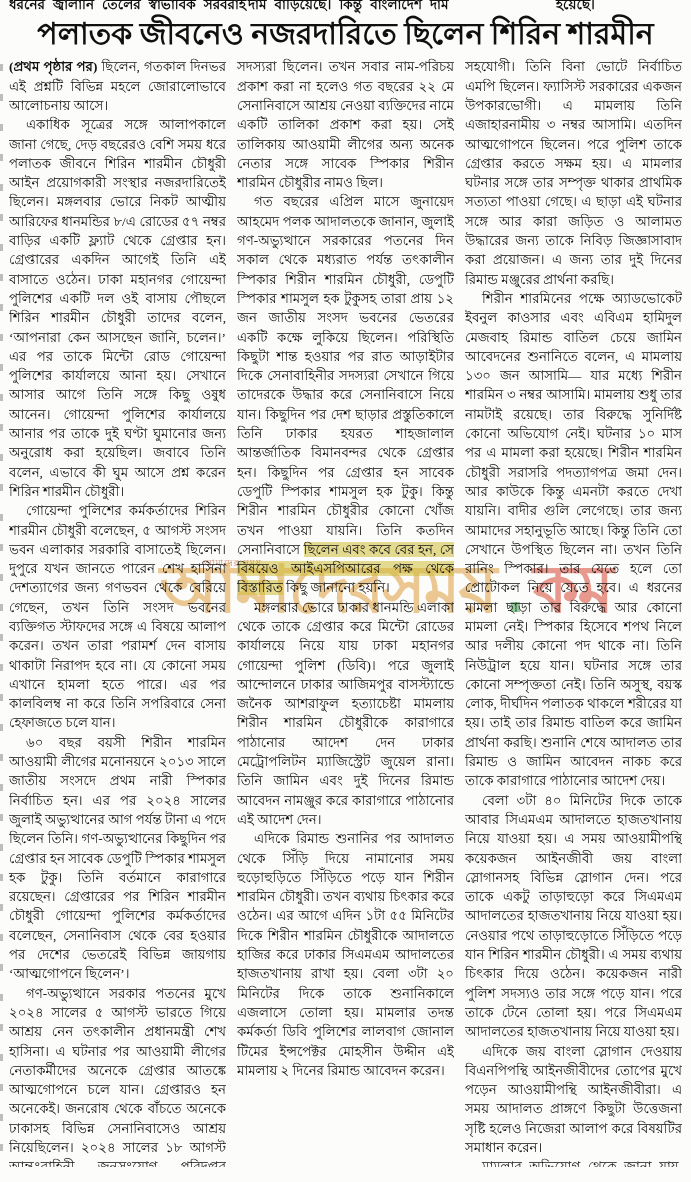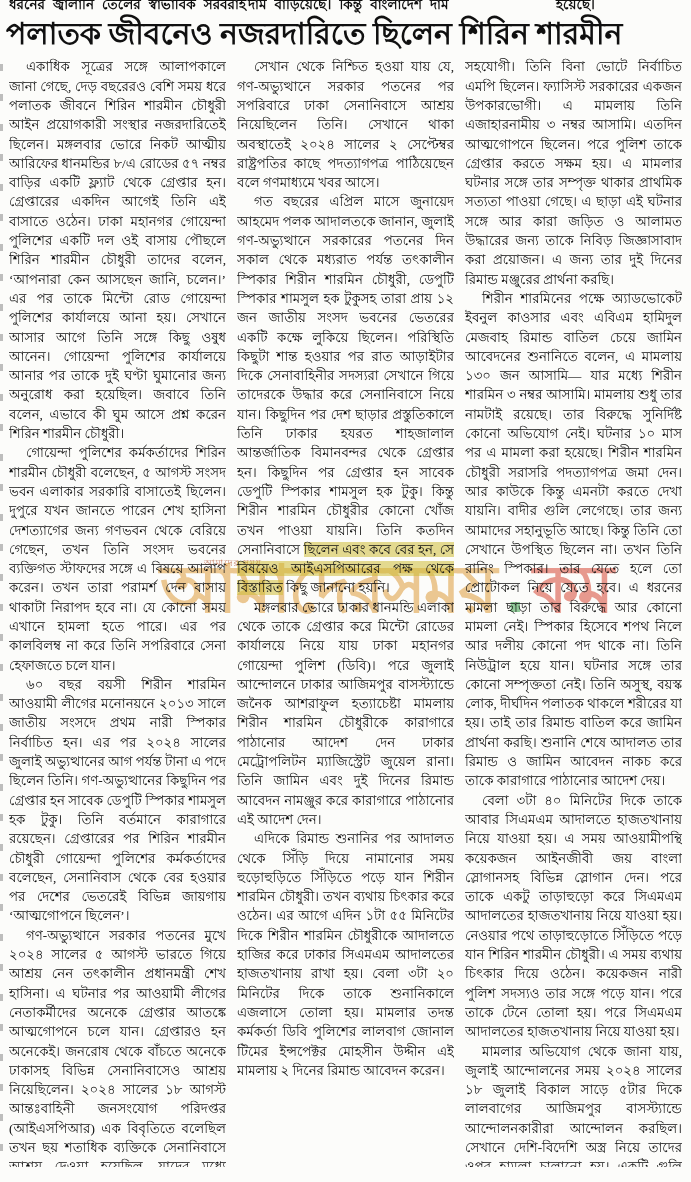--- a/index.html
+++ b/index.html
@@ -15,21 +15,21 @@
   }
   .top-strip{
     position:relative;height:16px;overflow:hidden;
     font-size:13.5px;font-weight:600;white-space:nowrap;font-family:Liberation Mono, monospace;
   }
   .top-strip span{position:absolute;top:-3px;line-height:18px}
   .frag-left{left:9px}
   .frag-mid{left:248px}
   .frag-right{left:556px}
   .headline{
-    font-size:30px;font-weight:700;text-align:left;
+    font-size:30px;font-weight:700;text-align:center;
     line-height:1.08;margin:2px 6px 7px 6px;letter-spacing:0;
     position:relative;z-index:2;
   }
   .cols{
     display:flex;gap:11px;padding:0 3px 0 9px;
     position:relative;z-index:2;
   }
   .col{
     width:217px;min-width:217px;max-width:217px;
     font-size:13.3px;line-height:19.3px;text-align:justify;
@@ -70,34 +70,36 @@
 <div class="headline">পলাতক জীবনেও নজরদারিতে ছিলেন শিরিন শারমীন</div>
 
 <div class="wm-tagline">আমাদের সময়</div>
 <div class="watermark">
   <span class="wm-main">আমাদেরসময়</span><span class="wm-dot">.</span><span class="wm-suffix">কম</span>
 </div>
 
 <div class="cols">
 
   <div class="col">
+    <p class="noindent"><span class="lead-marker">(প্রথম পৃষ্ঠার পর)</span> <span>ছিলেন, গতকাল দিনভর এই প্রশ্নটি বিভিন্ন মহলে জোরালোভাবে আলোচনায় আসে।</span></p>
     <p>একাধিক সূত্রের সঙ্গে আলাপকালে জানা গেছে, দেড় বছরেরও বেশি সময় ধরে পলাতক জীবনে শিরিন শারমীন চৌধুরী আইন প্রয়োগকারী সংস্থার নজরদারিতেই ছিলেন। মঙ্গলবার ভোরে নিকট আত্মীয় আরিফের ধানমন্ডির ৮/এ রোডের ৫৭ নম্বর বাড়ির একটি ফ্ল্যাট থেকে গ্রেপ্তার হন। গ্রেপ্তারের একদিন আগেই তিনি এই বাসাতে ওঠেন। ঢাকা মহানগর গোয়েন্দা পুলিশের একটি দল ওই বাসায় পৌছলে শিরিন শারমীন চৌধুরী তাদের বলেন, ‘আপনারা কেন আসছেন জানি, চলেন।’ এর পর তাকে মিন্টো রোড গোয়েন্দা পুলিশের কার্যালয়ে আনা হয়। সেখানে আসার আগে তিনি সঙ্গে কিছু ওষুধ আনেন। গোয়েন্দা পুলিশের কার্যালয়ে আনার পর তাকে দুই ঘণ্টা ঘুমানোর জন্য অনুরোধ করা হয়েছিল। জবাবে তিনি বলেন, এভাবে কী ঘুম আসে প্রশ্ন করেন শিরিন শারমীন চৌধুরী।</p>
     <p>গোয়েন্দা পুলিশের কর্মকর্তাদের শিরিন শারমীন চৌধুরী বলেছেন, ৫ আগস্ট সংসদ ভবন এলাকার সরকারি বাসাতেই ছিলেন। দুপুরে যখন জানতে পারেন শেখ হাসিনা দেশত্যাগের জন্য গণভবন থেকে বেরিয়ে গেছেন, তখন তিনি সংসদ ভবনের ব্যক্তিগত স্টাফদের সঙ্গে এ বিষয়ে আলাপ করেন। তখন তারা পরামর্শ দেন বাসায় থাকাটা নিরাপদ হবে না। যে কোনো সময় এখানে হামলা হতে পারে। এর পর কালবিলম্ব না করে তিনি সপরিবারে সেনা হেফাজতে চলে যান।</p>
     <p>৬০ বছর বয়সী শিরীন শারমিন আওয়ামী লীগের মনোনয়নে ২০১৩ সালে জাতীয় সংসদে প্রথম নারী স্পিকার নির্বাচিত হন। এর পর ২০২৪ সালের জুলাই অভ্যুত্থানের আগ পর্যন্ত টানা এ পদে ছিলেন তিনি। গণ-অভ্যুত্থানের কিছুদিন পর গ্রেপ্তার হন সাবেক ডেপুটি স্পিকার শামসুল হক টুকু। তিনি বর্তমানে কারাগারে রয়েছেন। গ্রেপ্তারের পর শিরিন শারমীন চৌধুরী গোয়েন্দা পুলিশের কর্মকর্তাদের বলেছেন, সেনানিবাস থেকে বের হওয়ার পর দেশের ভেতরেই বিভিন্ন জায়গায় ‘আত্মগোপনে ছিলেন’।</p>
     <p>গণ-অভ্যুত্থানে সরকার পতনের মুখে ২০২৪ সালের ৫ আগস্ট ভারতে গিয়ে আশ্রয় নেন তৎকালীন প্রধানমন্ত্রী শেখ হাসিনা। এ ঘটনার পর আওয়ামী লীগের নেতাকর্মীদের অনেকে গ্রেপ্তার আতঙ্কে আত্মগোপনে চলে যান। গ্রেপ্তারও হন অনেকেই। জনরোষ থেকে বাঁচতে অনেকে ঢাকাসহ বিভিন্ন সেনানিবাসেও আশ্রয় নিয়েছিলেন। ২০২৪ সালের ১৮ আগস্ট আন্তঃবাহিনী জনসংযোগ পরিদপ্তর (আইএসপিআর) এক বিবৃতিতে বলেছিল তখন ছয় শতাধিক ব্যক্তিকে সেনানিবাসে আশ্রয় দেওয়া হয়েছিল, যাদের মধ্যে রাজনৈতিক নেতা, বিচারক, আমলা, বিশ্ববিদ্যালয় শিক্ষক এবং পুলিশের কর্মকর্তা ও</p>
   </div>
 
   <div class="col">
-    <p>সেখান থেকে নিশ্চিত হওয়া যায় যে, গণ-অভ্যুত্থানে সরকার পতনের পর সপরিবারে ঢাকা সেনানিবাসে আশ্রয় নিয়েছিলেন তিনি। সেখানে থাকা অবস্থাতেই ২০২৪ সালের ২ সেপ্টেম্বর রাষ্ট্রপতির কাছে পদত্যাগপত্র পাঠিয়েছেন বলে গণমাধ্যমে খবর আসে।</p>
+    <p class="noindent">সদস্যরা ছিলেন। তখন সবার নাম-পরিচয় প্রকাশ করা না হলেও গত বছরের ২২ মে সেনানিবাসে আশ্রয় নেওয়া ব্যক্তিদের নামে একটি তালিকা প্রকাশ করা হয়। সেই তালিকায় আওয়ামী লীগের অন্য অনেক নেতার সঙ্গে সাবেক স্পিকার শিরীন শারমিন চৌধুরীর নামও ছিল।</p>
     <p><span>গত বছরের এপ্রিল মাসে জুনায়েদ আহমেদ পলক আদালতকে জানান, জুলাই গণ-অভ্যুত্থানে সরকারের পতনের দিন সকাল থেকে মধ্যরাত পর্যন্ত তৎকালীন স্পিকার শিরীন শারমিন চৌধুরী, ডেপুটি স্পিকার শামসুল হক টুকুসহ তারা প্রায় ১২ জন জাতীয় সংসদ ভবনের ভেতরের একটি কক্ষে লুকিয়ে ছিলেন। পরিস্থিতি কিছুটা শান্ত হওয়ার পর রাত আড়াইটার দিকে সেনাবাহিনীর সদস্যরা সেখানে গিয়ে তাদেরকে উদ্ধার করে সেনানিবাসে নিয়ে যান। কিছুদিন পর দেশ ছাড়ার প্রস্তুতিকালে তিনি ঢাকার হযরত শাহজালাল আন্তর্জাতিক বিমানবন্দর থেকে গ্রেপ্তার হন। কিছুদিন পর গ্রেপ্তার হন সাবেক ডেপুটি স্পিকার শামসুল হক টুকু। কিন্তু শিরীন শারমিন চৌধুরীর কোনো খোঁজ তখন পাওয়া যায়নি। তিনি কতদিন সেনানিবাসে </span><span class="hl">ছিলেন এবং কবে বের হন, সে বিষয়েও আইএসপিআরের পক্ষ থেকে বিস্তারিত</span><span> কিছু জানানো হয়নি।</span></p>
     <p>মঙ্গলবার ভোরে ঢাকার ধানমন্ডি এলাকা থেকে তাকে গ্রেপ্তার করে মিন্টো রোডের কার্যালয়ে নিয়ে যায় ঢাকা মহানগর গোয়েন্দা পুলিশ (ডিবি)। পরে জুলাই আন্দোলনে ঢাকার আজিমপুর বাসস্ট্যান্ডে জনৈক আশরাফুল হত্যাচেষ্টা মামলায় শিরীন শারমিন চৌধুরীকে কারাগারে পাঠানোর আদেশ দেন ঢাকার মেট্রোপলিটন ম্যাজিস্ট্রেট জুয়েল রানা। তিনি জামিন এবং দুই দিনের রিমান্ড আবেদন নামঞ্জুর করে কারাগারে পাঠানোর এই আদেশ দেন।</p>
     <p>এদিকে রিমান্ড শুনানির পর আদালত থেকে সিঁড়ি দিয়ে নামানোর সময় হুড়োহুড়িতে সিঁড়িতে পড়ে যান শিরীন শারমিন চৌধুরী। তখন ব্যথায় চিৎকার করে ওঠেন। এর আগে এদিন ১টা ৫৫ মিনিটের দিকে শিরীন শারমিন চৌধুরীকে আদালতে হাজির করে ঢাকার সিএমএম আদালতের হাজতখানায় রাখা হয়। বেলা ৩টা ২০ মিনিটের দিকে তাকে শুনানিকালে এজলাসে তোলা হয়। মামলার তদন্ত কর্মকর্তা ডিবি পুলিশের লালবাগ জোনাল টিমের ইন্সপেক্টর মোহসীন উদ্দীন এই মামলায় ২ দিনের রিমান্ড আবেদন করেন।</p>
 
   </div>
 
   <div class="col">
     <p class="noindent">সহযোগী। তিনি বিনা ভোটে নির্বাচিত এমপি ছিলেন। ফ্যাসিস্ট সরকারের একজন উপকারভোগী। এ মামলায় তিনি এজাহারনামীয় ৩ নম্বর আসামি। এতদিন আত্মগোপনে ছিলেন। পরে পুলিশ তাকে গ্রেপ্তার করতে সক্ষম হয়। এ মামলার ঘটনার সঙ্গে তার সম্পৃক্ত থাকার প্রাথমিক সত্যতা পাওয়া গেছে। এ ছাড়া এই ঘটনার সঙ্গে আর কারা জড়িত ও আলামত উদ্ধারের জন্য তাকে নিবিড় জিজ্ঞাসাবাদ করা প্রয়োজন। এ জন্য তার দুই দিনের রিমান্ড মঞ্জুরের প্রার্থনা করছি।</p>
     <p>শিরীন শারমিনের পক্ষে অ্যাডভোকেট ইবনুল কাওসার এবং এবিএম হামিদুল মেজবাহ রিমান্ড বাতিল চেয়ে জামিন আবেদনের শুনানিতে বলেন, এ মামলায় ১৩০ জন আসামি— যার মধ্যে শিরীন শারমিন ৩ নম্বর আসামি। মামলায় শুধু তার নামটাই রয়েছে। তার বিরুদ্ধে সুনির্দিষ্ট কোনো অভিযোগ নেই। ঘটনার ১০ মাস পর এ মামলা করা হয়েছে। শিরীন শারমিন চৌধুরী সরাসরি পদত্যাগপত্র জমা দেন। আর কাউকে কিন্তু এমনটা করতে দেখা যায়নি। বাদীর গুলি লেগেছে। তার জন্য আমাদের সহানুভূতি আছে। কিন্তু তিনি তো সেখানে উপস্থিত ছিলেন না। তখন তিনি রানিং স্পিকার। তার যেতে হলে তো প্রোটোকল নিয়ে যেতে হবে। এ ধরনের মামলা ছাড়া তার বিরুদ্ধে আর কোনো মামলা নেই। স্পিকার হিসেবে শপথ নিলে আর দলীয় কোনো পদ থাকে না। তিনি নিউট্রাল হয়ে যান। ঘটনার সঙ্গে তার কোনো সম্পৃক্ততা নেই। তিনি অসুস্থ, বয়স্ক লোক, দীর্ঘদিন পলাতক থাকলে শরীরের যা হয়। তাই তার রিমান্ড বাতিল করে জামিন প্রার্থনা করছি। শুনানি শেষে আদালত তার রিমান্ড ও জামিন আবেদন নাকচ করে তাকে কারাগারে পাঠানোর আদেশ দেয়।</p>
     <p>বেলা ৩টা ৪০ মিনিটের দিকে তাকে আবার সিএমএম আদালতে হাজতখানায় নিয়ে যাওয়া হয়। এ সময় আওয়ামীপন্থি কয়েকজন আইনজীবী জয় বাংলা স্লোগানসহ বিভিন্ন স্লোগান দেন। পরে তাকে একটু তাড়াহুড়ো করে সিএমএম আদালতের হাজতখানায় নিয়ে যাওয়া হয়। নেওয়ার পথে তাড়াহুড়োতে সিঁড়িতে পড়ে যান শিরিন শারমীন চৌধুরী। এ সময় ব্যথায় চিৎকার দিয়ে ওঠেন। কয়েকজন নারী পুলিশ সদস্যও তার সঙ্গে পড়ে যান। পরে তাকে টেনে তোলা হয়। পরে সিএমএম আদালতের হাজতখানায় নিয়ে যাওয়া হয়।</p>
+    <p>এদিকে জয় বাংলা স্লোগান দেওয়ায় বিএনপিপন্থি আইনজীবীদের তোপের মুখে পড়েন আওয়ামীপন্থি আইনজীবীরা। এ সময় আদালত প্রাঙ্গণে কিছুটা উত্তেজনা সৃষ্টি হলেও নিজেরা আলাপ করে বিষয়টির সমাধান করেন।</p>
     <p>মামলার অভিযোগ থেকে জানা যায়, জুলাই আন্দোলনের সময় ২০২৪ সালের ১৮ জুলাই বিকাল সাড়ে ৫টার দিকে লালবাগের আজিমপুর বাসস্ট্যান্ডে আন্দোলনকারীরা আন্দোলন করছিল। সেখানে দেশি-বিদেশি অস্ত্র নিয়ে তাদের ওপর হামলা চালানো হয়। একটি গুলি আশরাফুল ওরফে ফাহিমের চোখে লাগে। বিভিন্ন হাসপাতালে চিকিৎসা নেন তিনি। এ ঘটনায় গত বছরের ২৫ মে শেখ হাসিনাসহ ১৩০ জনের নাম উল্লেখ ও অজ্ঞাতনামা ১১৫/১২০ জনকে আসামি করে মামলা করেন আশরাফুল।</p>
   </div>
 
 </div>
 
 </body></html>

